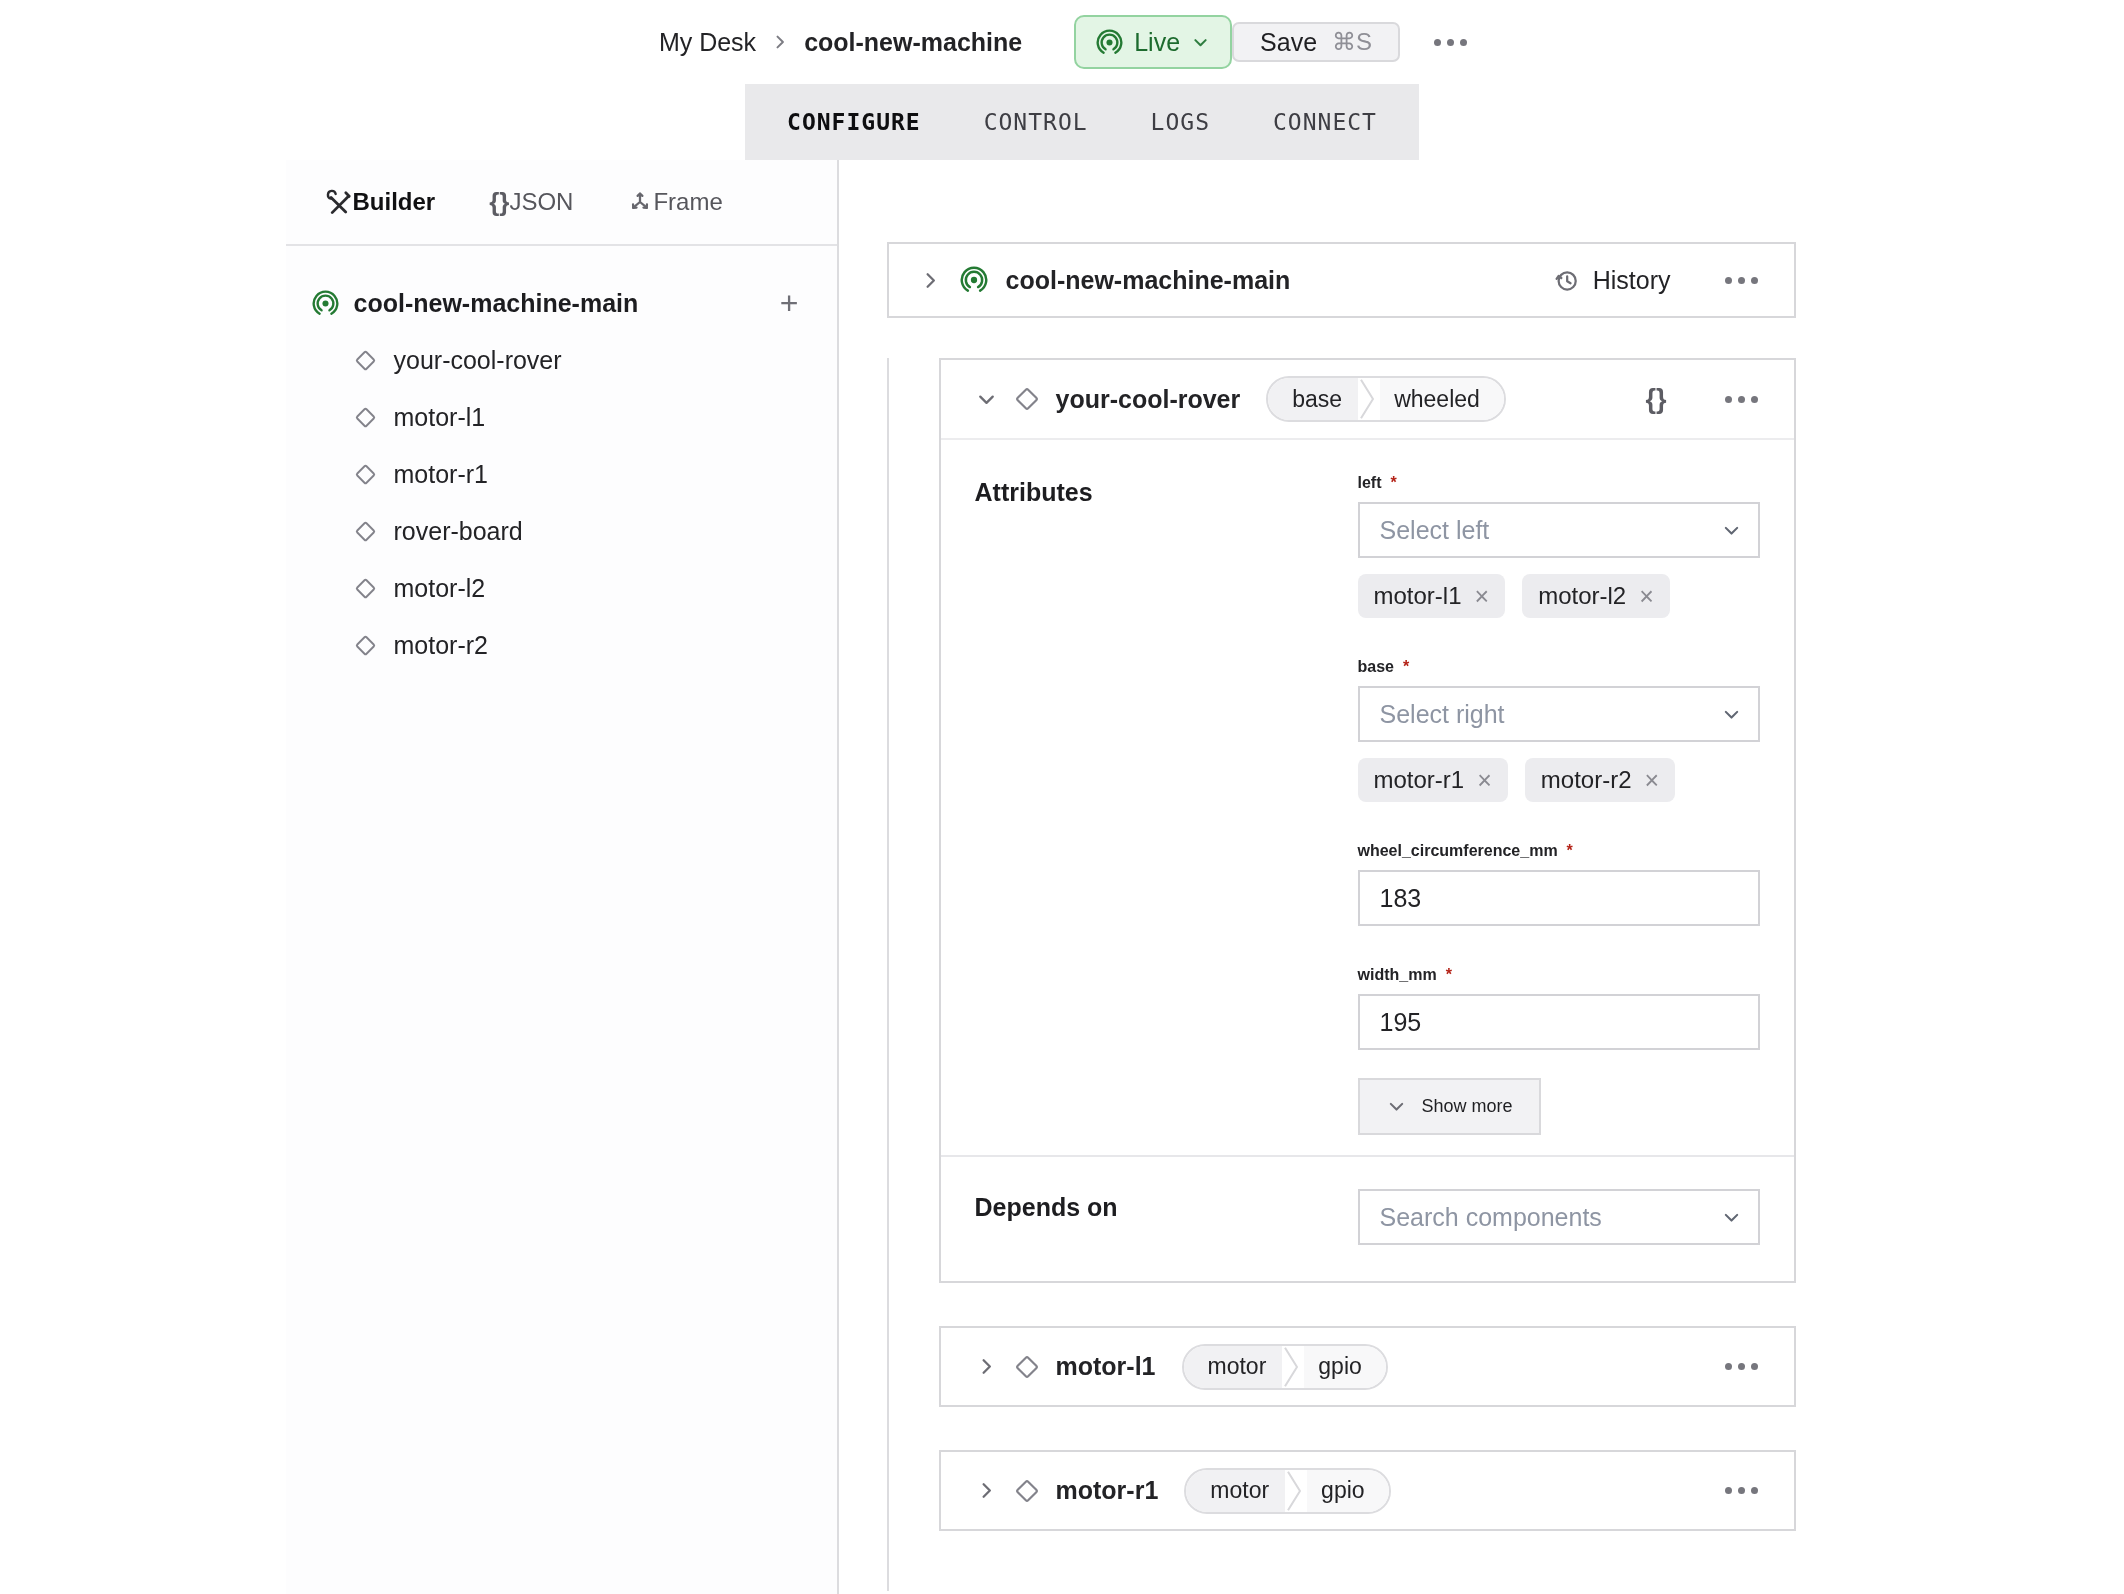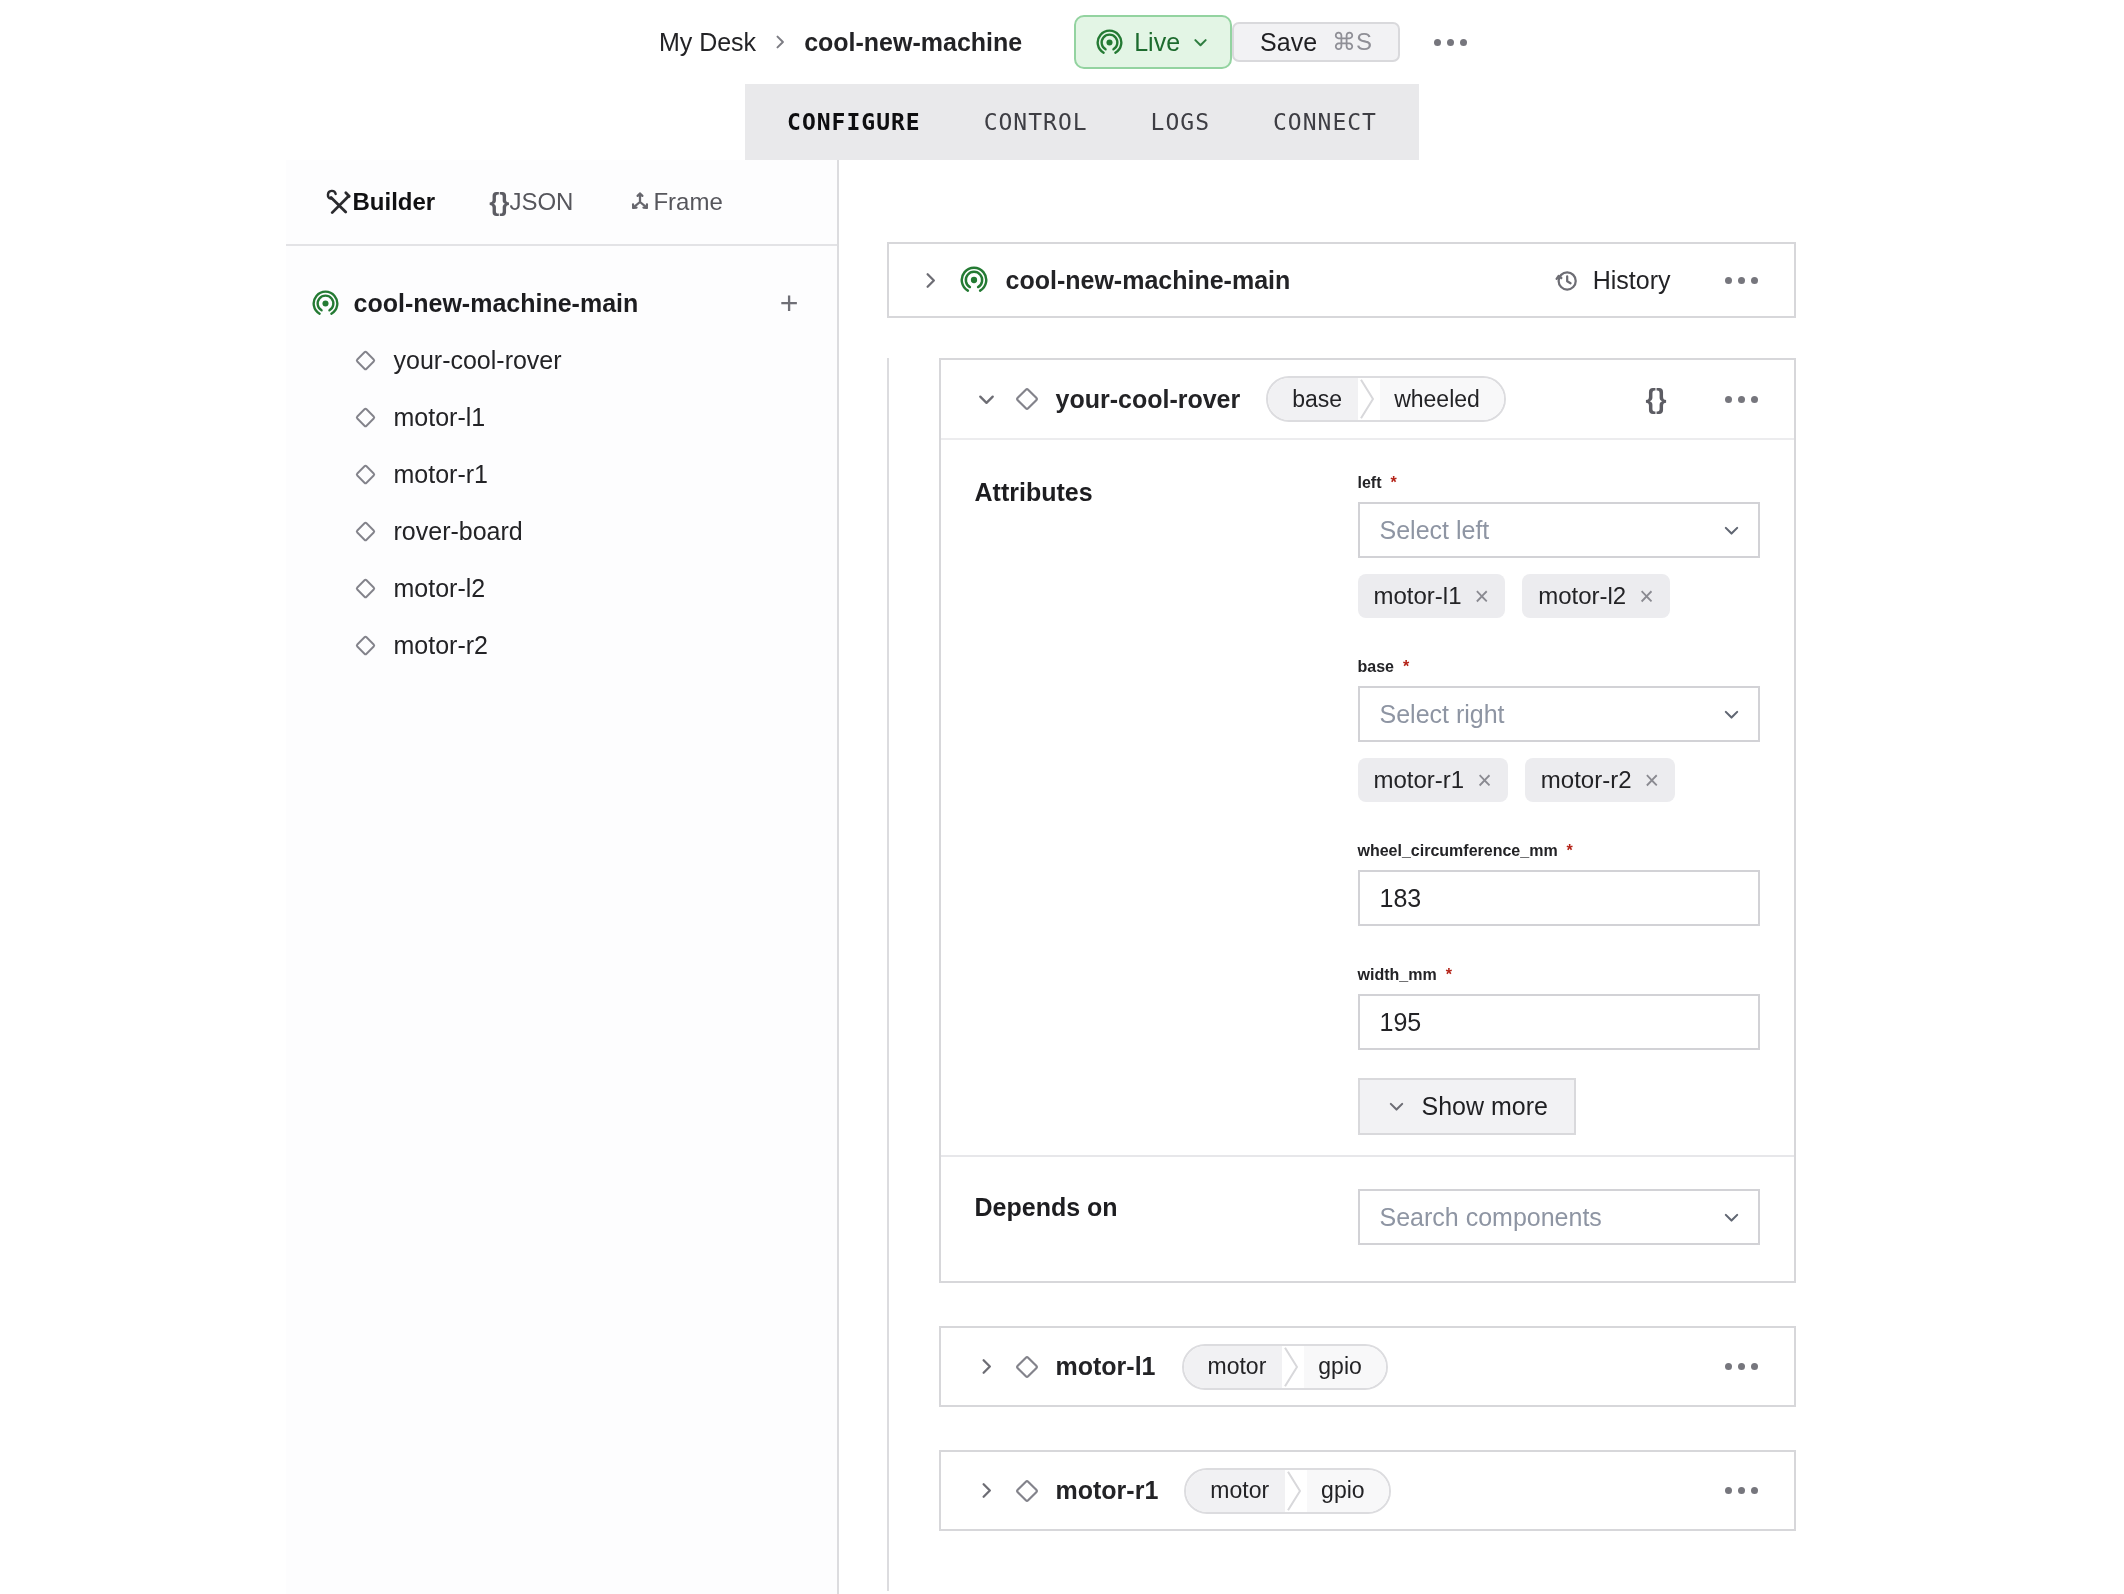--- a/index.html
+++ b/index.html
@@ -67,21 +67,21 @@
   .field { margin-bottom:40px; }
   .field-label { font-size:16px; color:#232326; margin-bottom:10px; display:flex; gap:9px;font-weight:bold; }
   .req { color:#b42318; }
   .select { height:56px; border:2px solid #d2d2d6; background:#fff; display:flex; align-items:center; padding:0 16px 0 20px; cursor:pointer; }
   .select-ph { flex:1; color:#8e95a3; font-size:25px; }
   .chips { display:flex; gap:17px; margin-top:16px; }
   .chip { height:44px; background:#ececef; border-radius:8px; display:flex; align-items:center; gap:13px; padding:0 16px; font-size:24px; }
   .chip-x { color:#8a8a91; font-size:25px; cursor:pointer; line-height:1; }
   .text-input { width:100%; height:56px; border:2px solid #d2d2d6; padding:0 20px; font-size:25px; color:#232326; font-family:inherit; background:#fff; outline:none; }
   .show-more { display:inline-flex; align-items:center; gap:15px; height:57px; padding:0 26px; margin-top:-6px;
-    background:#f2f2f4; border:2px solid #d9d9dc; font-size:25px; color:#1f1f22; cursor:pointer; }
+    background:#f2f2f4; border:2px solid #d9d9dc; font-size:18px; color:#1f1f22; cursor:pointer; }
   .hdivider { border-top:2px solid #e7e7ea; }
   .depends-section { display:flex; padding:32px 34px 36px; }
   .motor-card { height:81px; margin-top:43px; }
 
   svg { flex:none; }
 </style>
 </head>
 <body>
 
 <div class="page">

